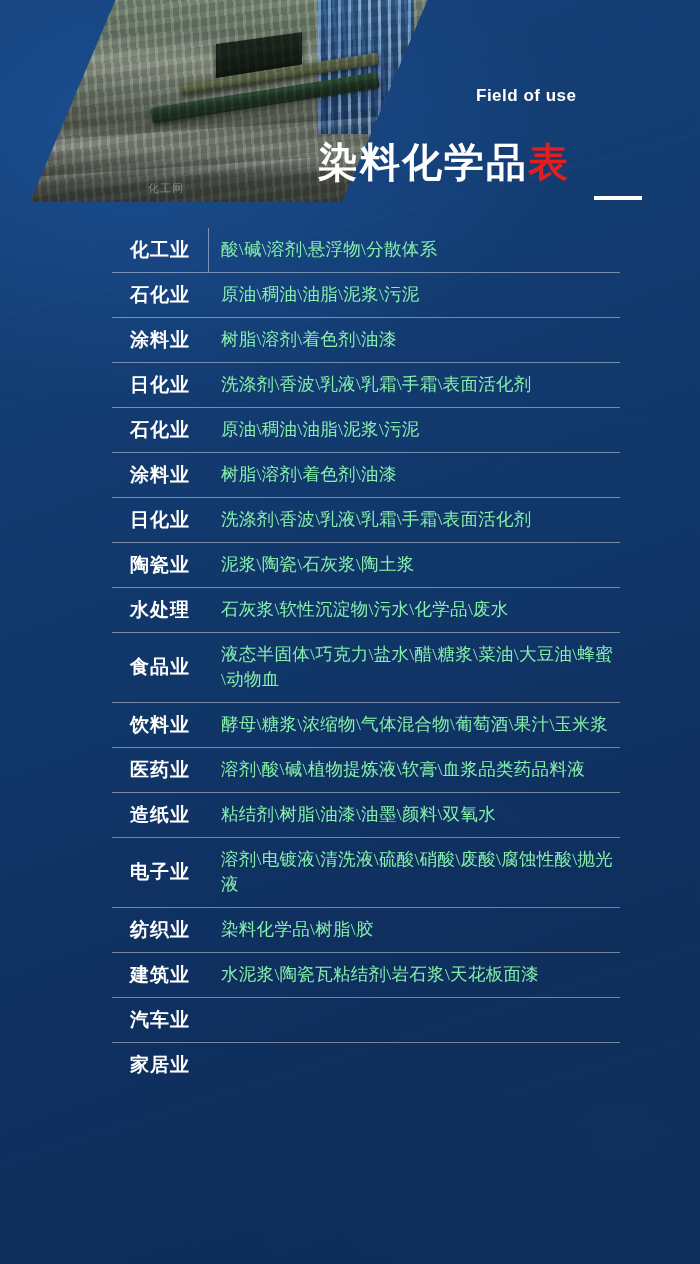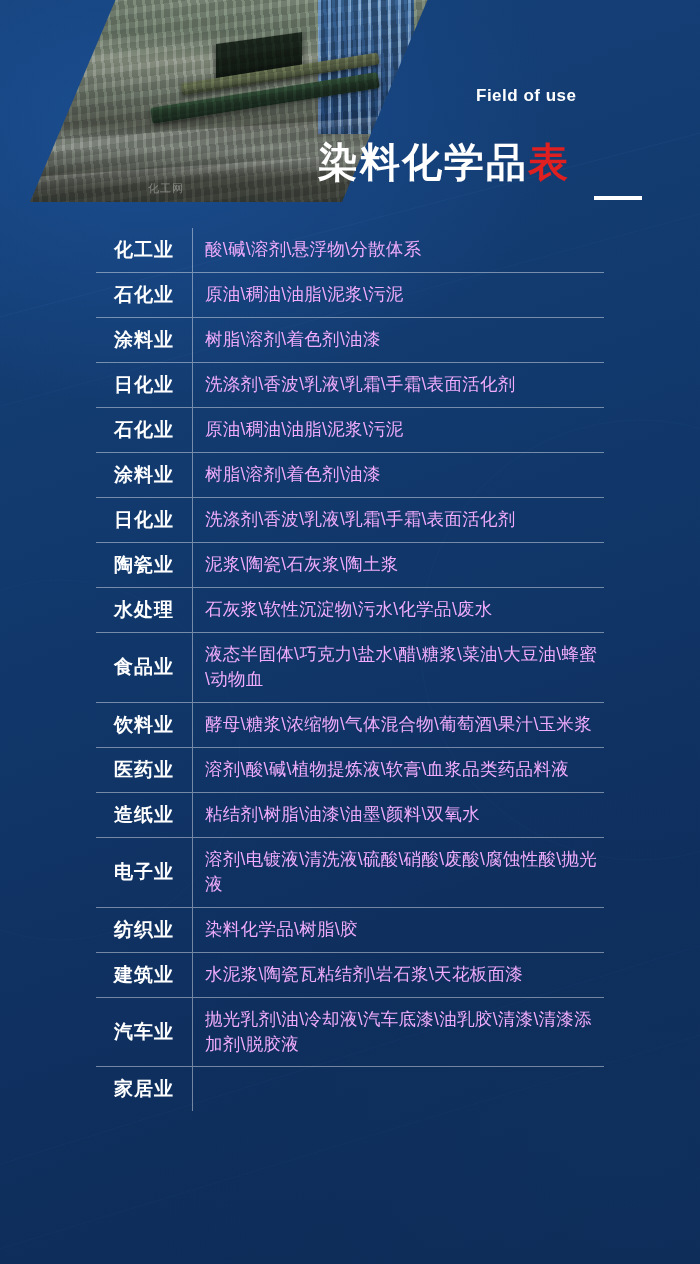--- a/index.html
+++ b/index.html
@@ -126,49 +126,50 @@
     top: 196px;
     width: 48px;
     height: 4px;
     background: #ffffff;
   }
 
   
   .table {
     position: absolute;
     top: 228px;
-    left: 96px;
+    left: 112px;
     width: 508px;
+    font-family: Liberation Serif, serif;
   }
   .row {
     display: flex;
     align-items: stretch;
     position: relative;
   }
-  .row + .row { border-top: 1px solid rgba(255,255,255,.42); }
+  .row + .row { border-top: 1px solid rgba(255,255,255,.42); align-items: center; }
   .cat {
     width: 96px;
     flex: 0 0 96px;
     color: #ffffff;
     font-size: 19px;
     font-weight: bold;
     letter-spacing: 1px;
     display: flex;
     align-items: center;
     justify-content: center;
     padding: 9px 0;
   }
   .sep {
     flex: 0 0 1px;
     background: rgba(255,255,255,.42);
     margin: 0 0 0 0;
   }
   .val {
     flex: 1;
-    color: #f0abfc;
+    color: #86efac;
     font-size: 17.5px;
     line-height: 1.45;
     display: flex;
     align-items: center;
     padding: 9px 4px 9px 12px;
     letter-spacing: .3px;
   }
 </style>
 </head>
 <body>
@@ -282,19 +283,18 @@
       <div class="val">染料化学品\树脂\胶</div>
     </div>
     <div class="row">
       <div class="cat">建筑业</div>
       <div class="sep"></div>
       <div class="val">水泥浆\陶瓷瓦粘结剂\岩石浆\天花板面漆</div>
     </div>
     <div class="row">
       <div class="cat">汽车业</div>
       <div class="sep"></div>
-      <div class="val">抛光乳剂\油\冷却液\汽车底漆\油乳胶\清漆\清漆添加剂\脱胶液</div>
     </div>
     <div class="row">
       <div class="cat">家居业</div>
       <div class="sep"></div>
     </div>
   </div>
 
 </body></html>

